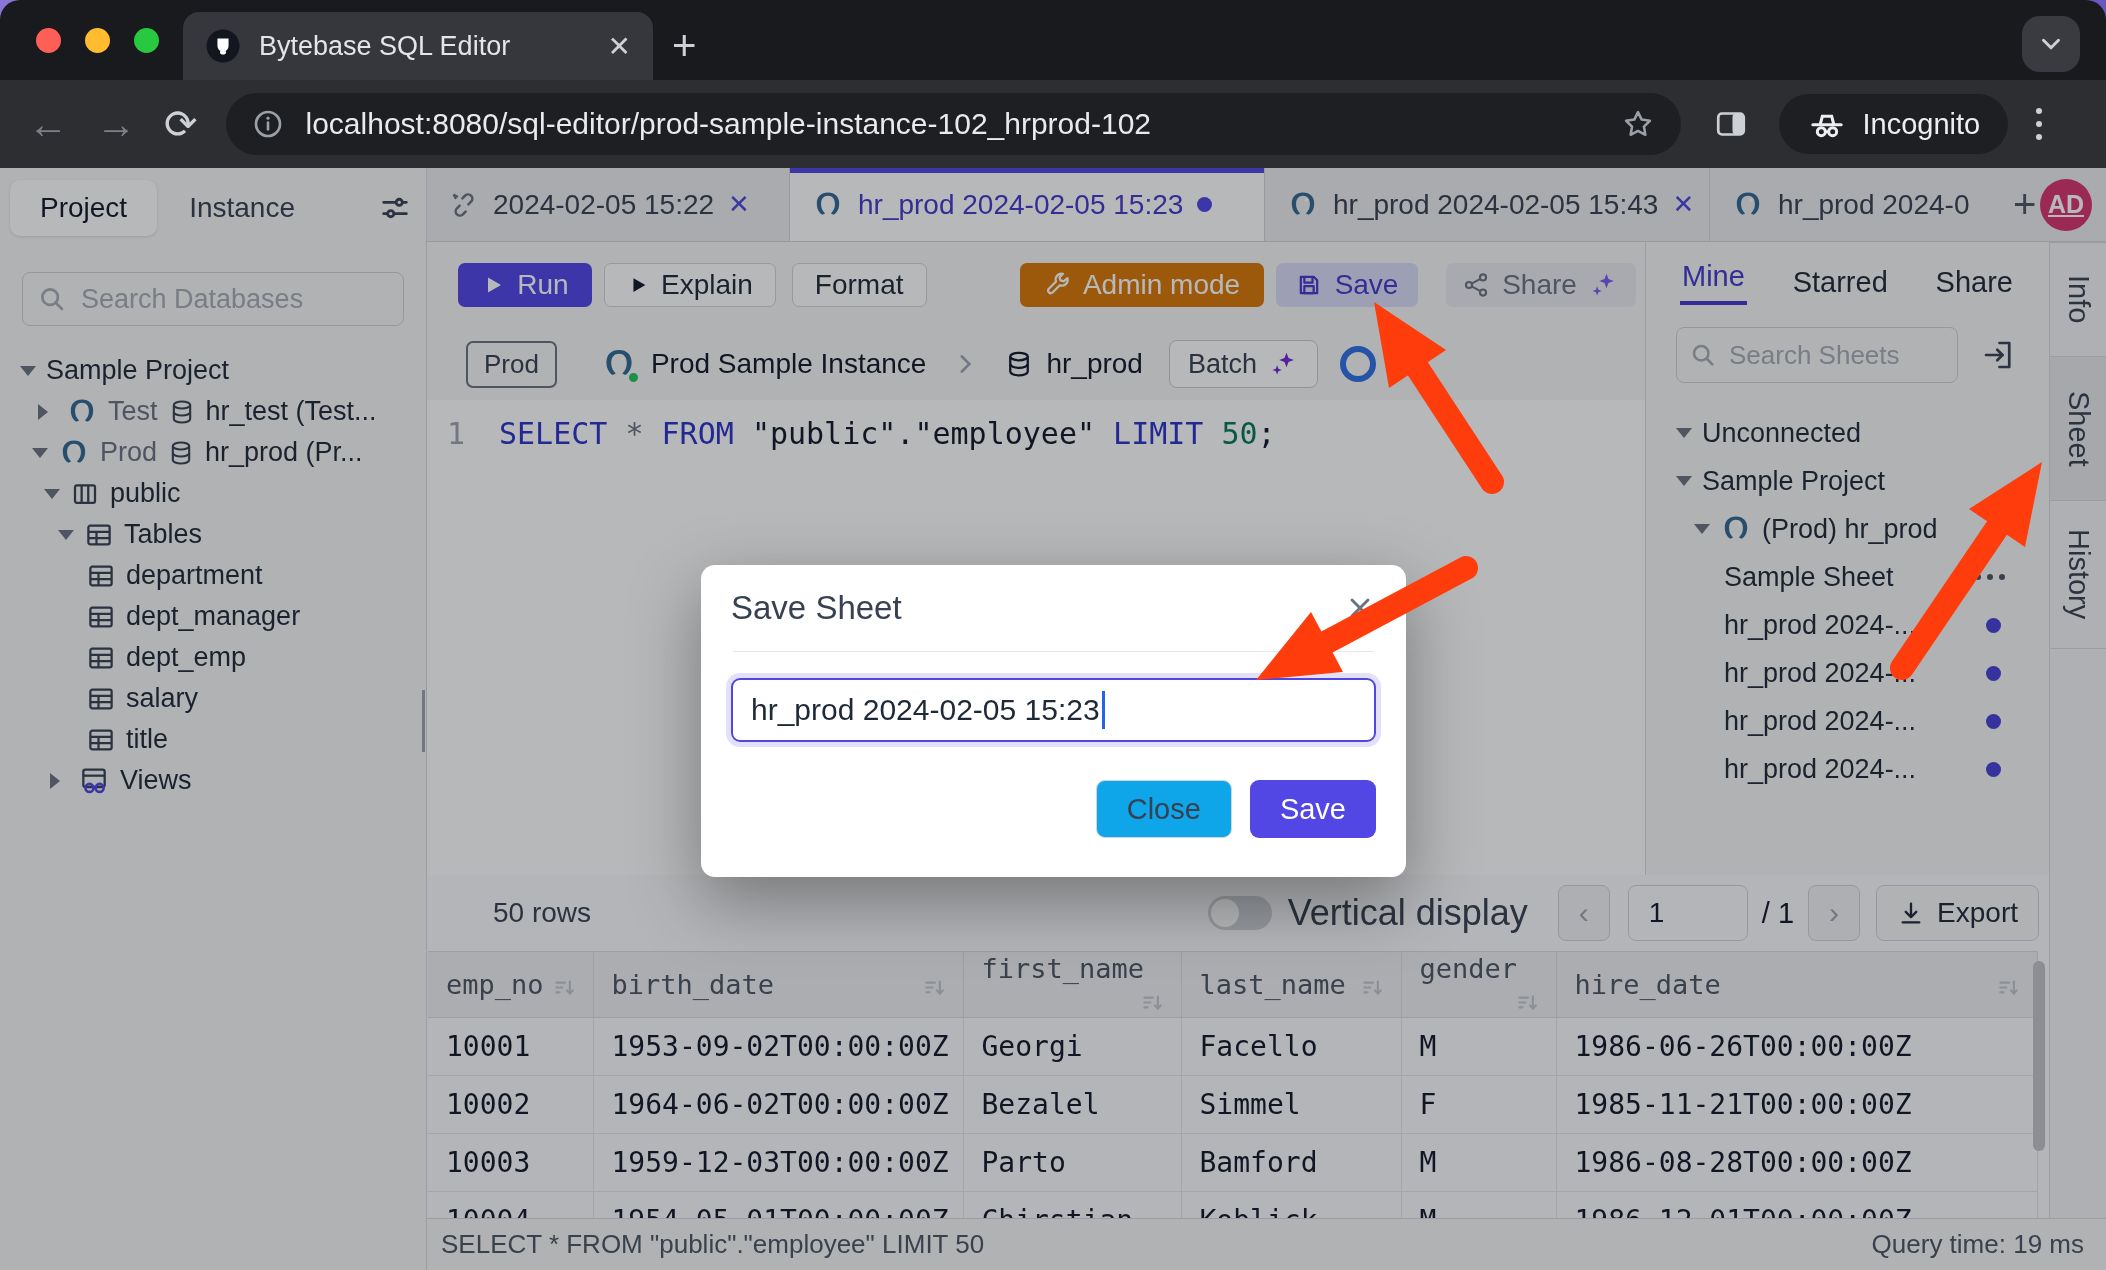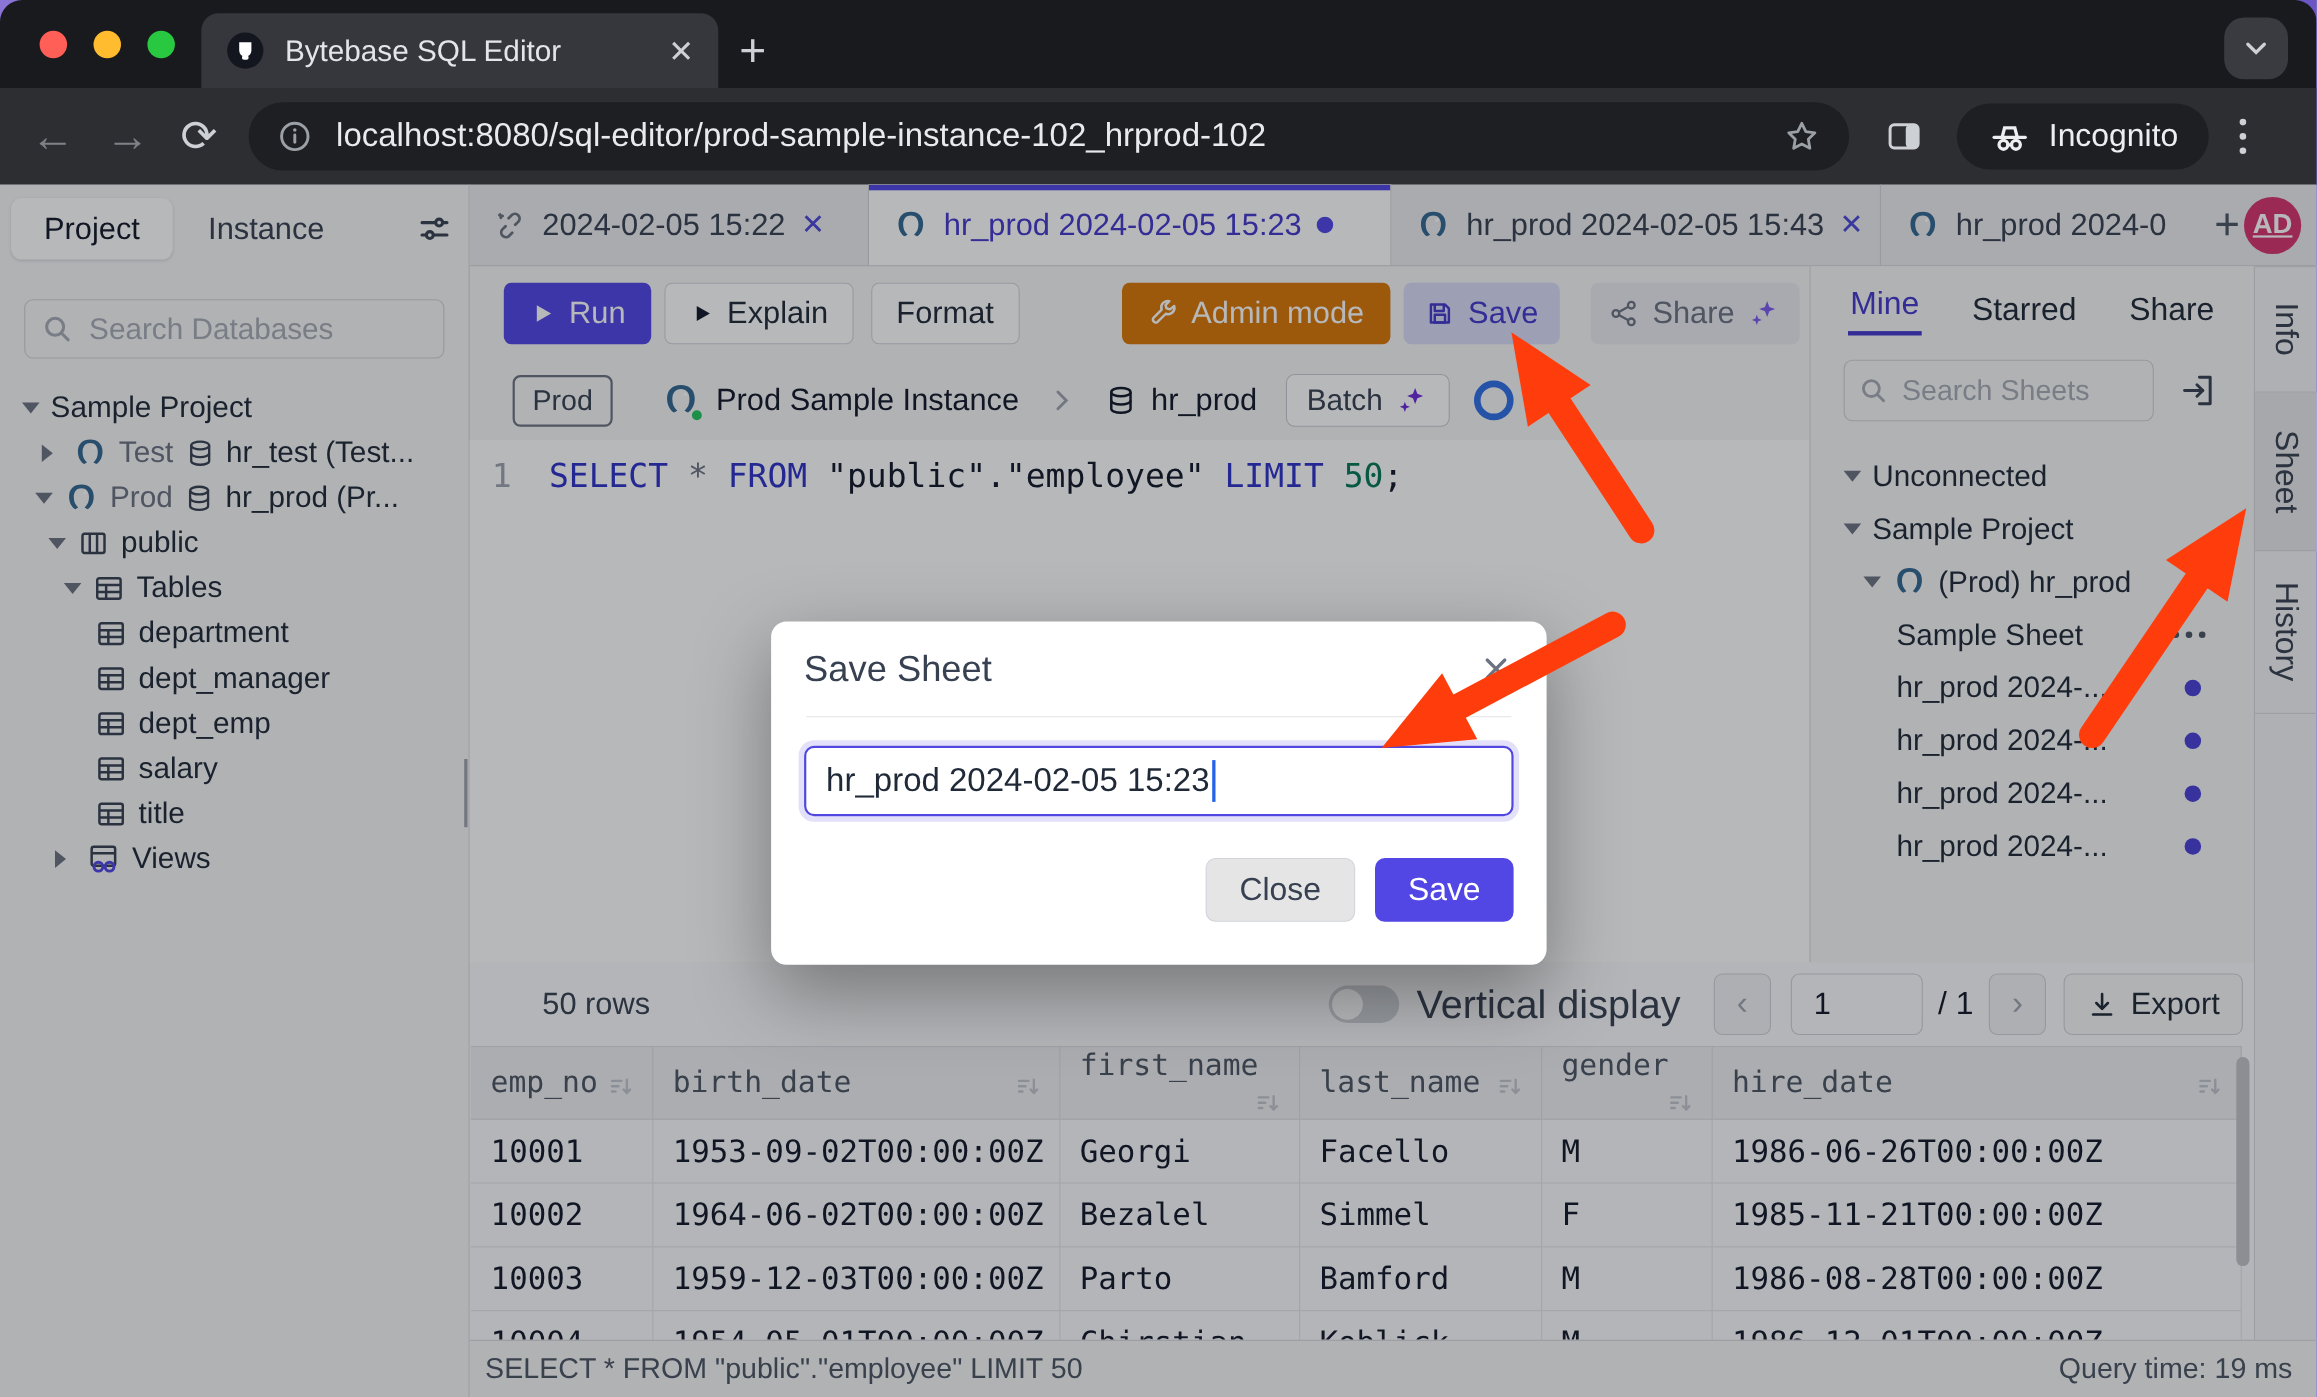--- a/index.html
+++ b/index.html
@@ -53,21 +53,21 @@
     color:#374151;white-space:nowrap;overflow:hidden;position:relative;}
   .stab.active{background:#ffffff;color:#4338ca;}
   .stab.active::before{content:"";position:absolute;top:0;left:0;right:0;height:5px;background:#4f46e5;}
   .stab .x{color:#4d48d8;font-size:26px;}
   .dirty{width:15px;height:15px;border-radius:50%;background:#4f46e5;}
   .plus{align-self:center;font-size:40px;color:#4b5563;margin-left:18px;font-weight:300;}
   .avatar{align-self:center;margin-left:auto;margin-right:14px;width:52px;height:52px;border-radius:50%;
     display:flex;align-items:center;justify-content:center;color:#fff;font-size:25px;font-weight:bold;text-decoration:underline;}
   
   .mainbar{position:absolute;left:427px;top:74px;width:1218px;height:86px;display:flex;align-items:center;}
-  .btn{height:56px;border-radius:7px;display:flex;align-items:center;justify-content:center;gap:12px;font-size:28px;padding:0 22px;}
+  .btn{height:44px;border-radius:7px;display:flex;align-items:center;justify-content:center;gap:12px;font-size:28px;padding:0 22px;}
   .btn.light{background:#ffffff;border:1px solid #d1d5db;color:#1f2937;}
   
   .crumbs{position:absolute;left:427px;top:160px;width:1218px;height:72px;display:flex;align-items:center;font-size:28px;}
   .envchip{border:2px solid #6b7280;border-radius:7px;padding:6px 16px;font-size:26px;color:#374151;}
   .batch{height:48px;border:1px solid #c9cbd1;background:#fff;border-radius:8px;display:flex;align-items:center;gap:12px;
     padding:0 18px;font-size:27px;color:#374151;}
   .bluering{width:36px;height:36px;border:6px solid #2f6fe4;border-radius:50%;margin-left:22px;}
   
   .editor{position:absolute;left:427px;top:232px;width:1218px;height:475px;background:#ffffff;
     font-family:"DejaVu Sans Mono",monospace;font-size:30px;}
@@ -130,21 +130,21 @@
     box-shadow:0 24px 70px rgba(0,0,0,.35);z-index:50;padding:24px 30px;}
   .mhead{display:flex;align-items:center;}
   .mtitle{font-size:33px;color:#374151;font-weight:500;}
   .mclose{margin-left:auto;color:#6b7280;}
   .mdivider{border:0;border-top:1px solid #e5e7eb;margin:24px 2px 0;}
   .minput{margin-top:26px;height:64px;border:2px solid #5246e0;border-radius:9px;box-shadow:0 0 0 5px rgba(82,70,224,.16);
     display:flex;align-items:center;padding:0 18px;font-size:30px;color:#1f2937;}
   .caretbar{display:inline-block;width:3px;height:38px;background:#2563eb;margin-left:2px;}
   .mbtns{display:flex;justify-content:flex-end;gap:18px;margin-top:38px;}
   .mbtn{height:58px;border-radius:9px;display:flex;align-items:center;justify-content:center;font-size:29px;padding:0 30px;}
-  .mbtn.ghost{background:#e5e5e5;border:1px solid #d1d5db;color:#374151;}
+  .mbtn.ghost{background:#0ea5e9;border:1px solid #d1d5db;color:#374151;}
   .arrows{position:absolute;inset:0;z-index:60;pointer-events:none;}
   svg.ic{flex:0 0 auto;}
 </style>
 </head>
 <body>
 
 <div class="screen">
 
   <div class="chrome">
     <div class="tabstrip">

